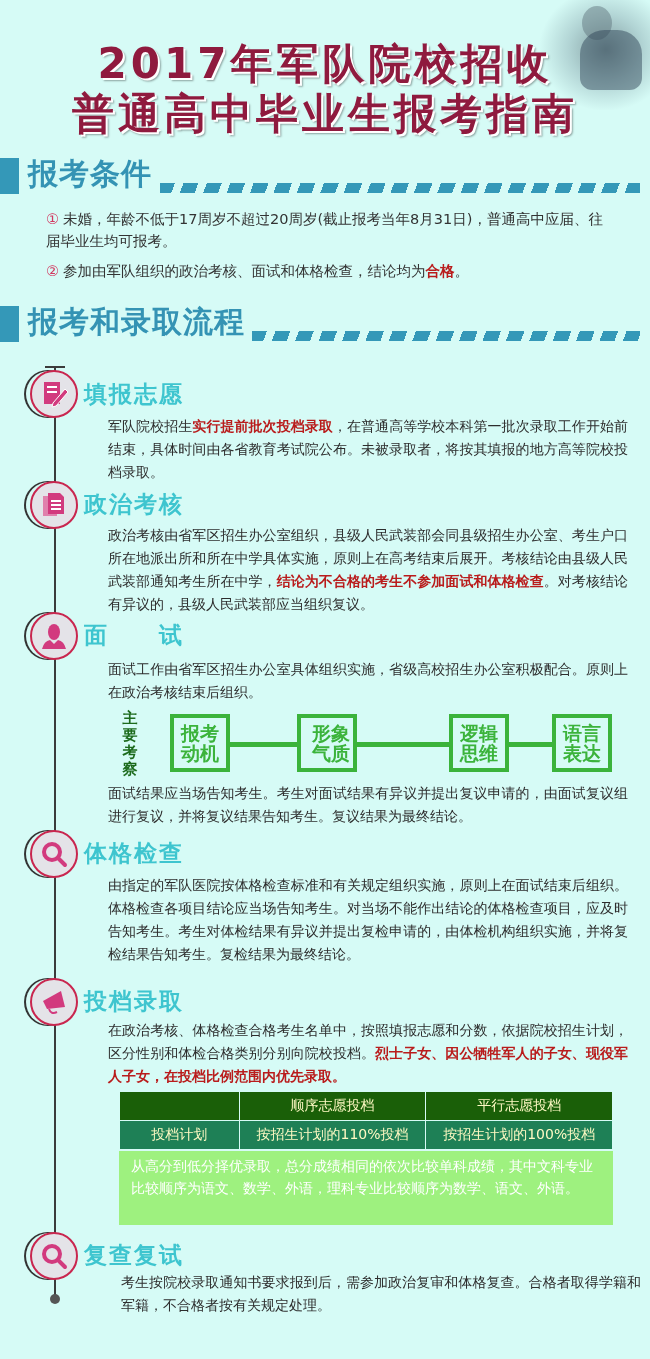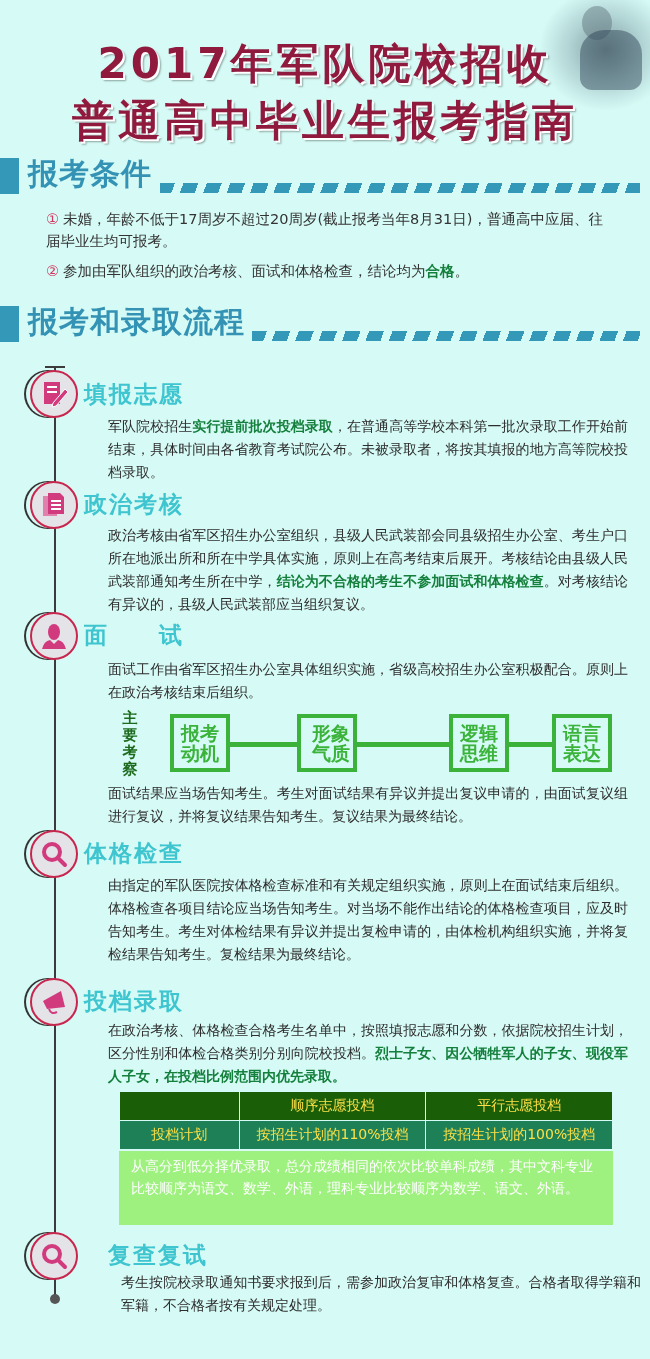--- a/index.html
+++ b/index.html
@@ -26,21 +26,21 @@
     position: absolute; left: 40px; top: 30px; width: 62px; height: 60px;
     border-radius: 40% 40% 20% 20%; background: rgba(40,60,80,0.45);
   }
   .title-line {
     position: absolute; left: 0; width: 650px; text-align: center;
     font-family: "DejaVu Sans", sans-serif; font-weight: bold;
     color: #8f1a3e; font-size: 42px; letter-spacing: 4px;
     text-shadow: 2px 2px 0 #fff, 3px 3px 2px rgba(0,0,0,0.35);
   }
   .title-1 { top: 36px; }
-  .title-2 { top: 86px; margin-top: 7px; }
+  .title-2 { top: 86px; }
 
   .section-head {
     position: absolute; left: 0; height: 44px; width: 650px;
   }
   .section-bar {
     position: absolute; left: 0; top: 6px; width: 19px; height: 36px; background: #3498b8;
   }
   .section-title {
     position: absolute; left: 28px; top: 2px;
     font-family: "DejaVu Serif", serif; font-weight: bold;
@@ -48,21 +48,21 @@
   }
   .dashes {
     position: absolute; height: 10px; top: 31px; right: 10px;
     background: repeating-linear-gradient(110deg, #3498b8 0 14px, transparent 14px 22px);
   }
   .cond {
     position: absolute; left: 46px; width: 570px;
     font-size: 14.5px; line-height: 22px; color: #333;
   }
   .cond .num { color: #d23860; margin-right: 4px; }
-  .hl { color: #15803d; font-weight: bold; }
+  .hl { color: #b91c1c; font-weight: bold; }
 
   .timeline {
     position: absolute; left: 54px; top: 366px; width: 2px; height: 932px; background: #3b3b3b;
   }
   .tl-cap {
     position: absolute; left: 45px; top: 366px; width: 20px; height: 2px; background: #3b3b3b;
   }
   .tl-dot {
     position: absolute; left: 50px; top: 1294px; width: 10px; height: 10px; border-radius: 50%; background: #555;
   }
@@ -94,21 +94,21 @@
     position: absolute; top: 714px; width: 60px; height: 58px;
     border: 4px solid #3bb33b; background: #d6fbf6;
     color: #3bb33b; font-size: 19px; font-weight: bold; line-height: 20px;
     display: flex; align-items: center; justify-content: center; text-align: center;
   }
 
   .adm-table {
     position: absolute; left: 119px; top: 1091px; width: 494px;
     border-collapse: collapse; font-size: 14px;
   }
-  .adm-table td { border: 1px solid #d6fbf6; text-align: center; color: #fde047; height: 29px; }
+  .adm-table td { border: 1px solid #d6fbf6; text-align: center; color: #fef9c3; height: 29px; }
   .adm-table .hrow td { background: #1a5f08; }
   .adm-table .drow td { background: #1e8056; }
   .adm-note {
     position: absolute; left: 119px; top: 1151px; width: 494px; height: 74px;
     background: #9ef17f; color: #fff; font-size: 14px; line-height: 22px;
     padding: 4px 12px;
   }
 </style>
 </head>
 <body>
@@ -225,14 +225,14 @@
 </tbody>
   </table>
 <div class="adm-note">从高分到低分择优录取，总分成绩相同的依次比较单科成绩，其中文科专业比较顺序为语文、数学、外语，理科专业比较顺序为数学、语文、外语。</div>
 
 <div class="step-icon" style="top:1232px;">
   <svg viewBox="0 0 30 30">
       <circle cx="13" cy="13" r="8" fill="none" stroke="#d23a7e" stroke-width="4"></circle>
       <line x1="19" y1="19" x2="26" y2="26" stroke="#d23a7e" stroke-width="4" stroke-linecap="round"></line>
     </svg>
 </div>
-<div class="step-title" style="top:1240px;margin-left:24px;">复查复试</div>
+<div class="step-title" style="top:1240px;">复查复试</div>
 <div class="step-body" style="top:1271px;margin-left:13px;">考生按院校录取通知书要求报到后，需参加政治复审和体格复查。合格者取得学籍和军籍，不合格者按有关规定处理。</div>
 
 </body></html>

